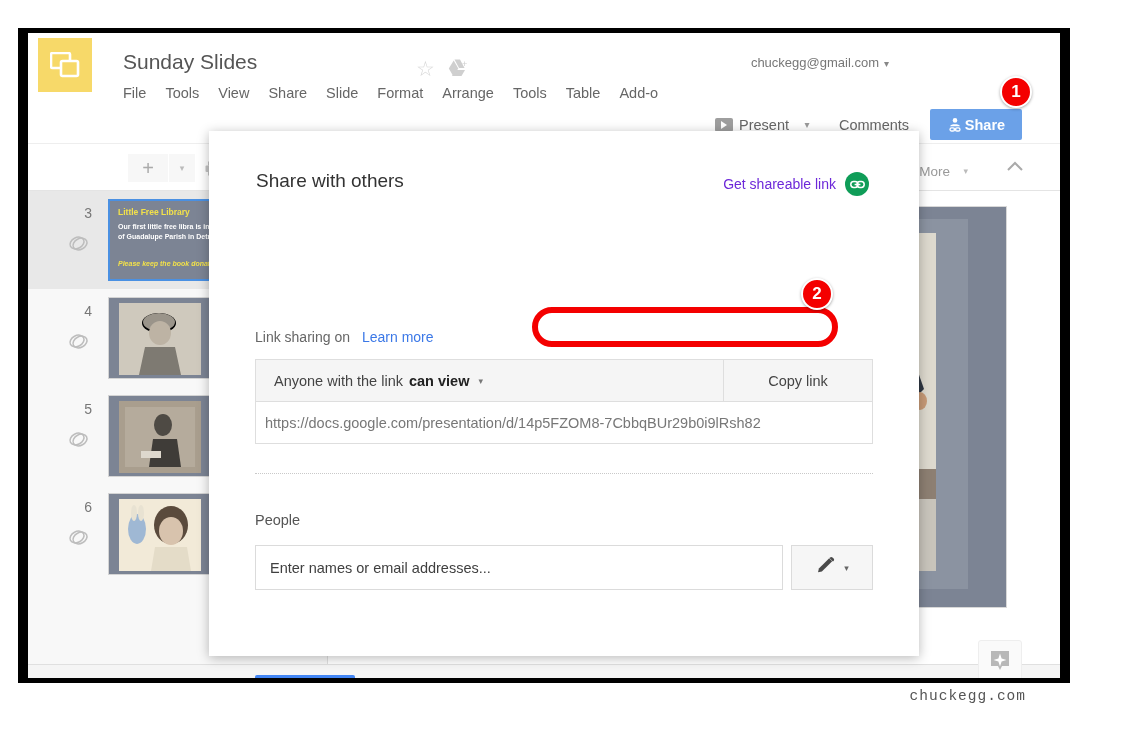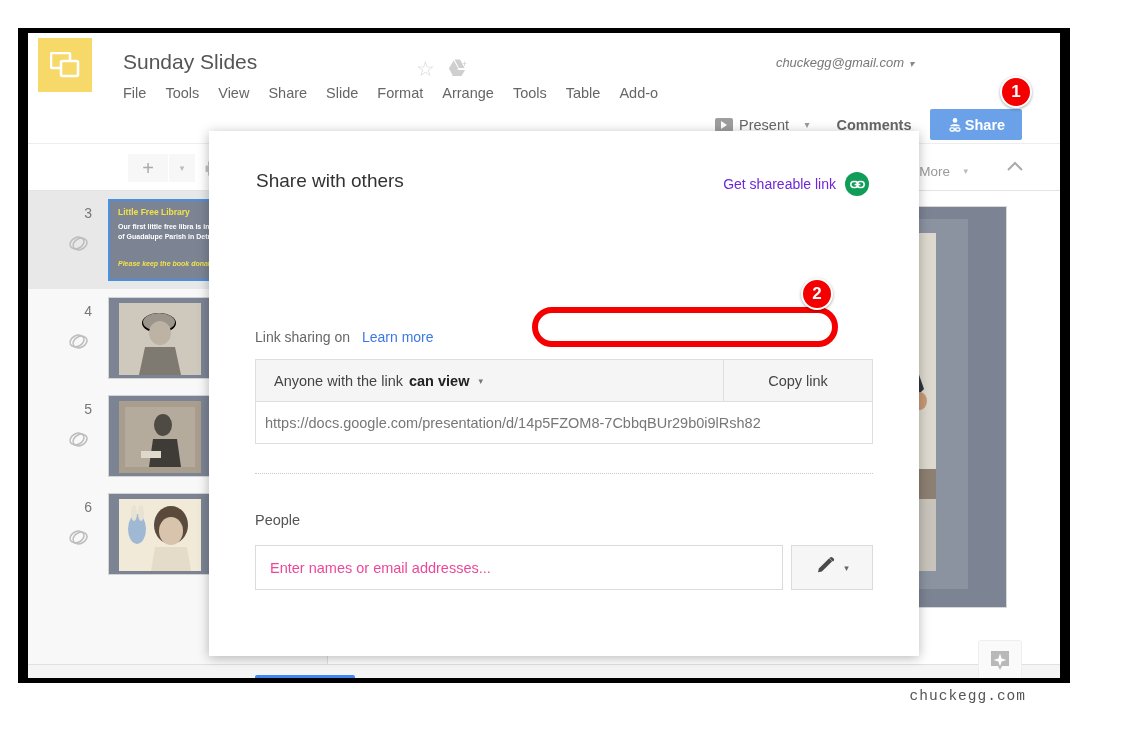--- a/index.html
+++ b/index.html
@@ -39,41 +39,41 @@
     position:absolute; left:95px; top:17px;
     font-size: 21px; color:#555; font-weight:400; white-space:nowrap;
   }
   #star-icon { position:absolute; left:388px; top:25px; color:#d8d8d8; font-size:21px; line-height:1; }
   #drive-icon { position:absolute; left:420px; top:25px; }
 
   #menu-bar { position:absolute; left:95px; top:52px; display:flex; gap:19px; white-space:nowrap; }
   #menu-bar .menu-item { font-size:14.5px; color:#666; cursor:default; }
 
   #account-email {
-    position:absolute; right:10px; top:22px; font-size:13px; color:#777; white-space:nowrap;font-style:italic;
+    position:absolute; right:35px; top:22px; font-size:13px; color:#777; white-space:nowrap;
   }
   #account-email .caret { margin-left:5px; color:#888; font-size:10px; }
 
   .topbtn {
     position:absolute; top:74px; height:31px;
     display:flex; align-items:center; justify-content:center;
     font-size:14.5px; color:#666; background:#fff;
     border:1px solid transparent; border-radius:2px; white-space:nowrap;
   }
   #present-btn { left:675px; top:76px; width:92px; padding-left:6px; }
   #present-btn .play-ico {
     width:18px; height:14px; background:#9e9e9e; border-radius:2px;
     margin-right:6px; position:relative; flex:none;
   }
   #present-btn .play-ico:after {
     content:""; position:absolute; left:6px; top:3px;
     border-left:6px solid #fff; border-top:4px solid transparent; border-bottom:4px solid transparent;
   }
   #present-caret { left:766px; top:76px; width:26px; color:#999; font-size:10px; }
-  #comments-btn { left:798px; top:76px; width:96px;font-weight:bold; }
+  #comments-btn { left:798px; top:76px; width:96px; }
   #share-btn {
     position:absolute; left:902px; top:76px; width:92px; height:31px;
     background:#6ba1e8; border-radius:2px; color:#fff;
     display:flex; align-items:center; justify-content:center; gap:2px;
     font-size:14.5px; font-weight:bold;
   }
   #share-btn .share-ico { width:16px; height:16px; flex:none; }
 
   
   #toolbar2 {
@@ -197,21 +197,21 @@
   #divider {
     position:absolute; left:46px; top:342px; width:618px; height:0;
     border-top:1px dotted #c9c9c9;
   }
 
   #people-label { position:absolute; left:46px; top:381px; font-size:14.5px; color:#555; }
   #people-input {
     position:absolute; left:46px; top:414px; width:528px; height:45px;
     border:1px solid #dbdbdb; background:#fff;
     display:flex; align-items:center; padding-left:14px;
-    font-size:14.5px; color:#ec4899;
+    font-size:14.5px; color:#404040;
   }
   #pencil-btn {
     position:absolute; left:582px; top:414px; width:82px; height:45px;
     background:#f6f6f6; border:1px solid #dbdbdb;
     display:flex; align-items:center; justify-content:center; gap:8px;
   }
   #pencil-btn .caret { color:#666; font-size:9px; }
 
   #done-btn {
     position:absolute; left:46px; top:544px; width:100px; height:35px;

